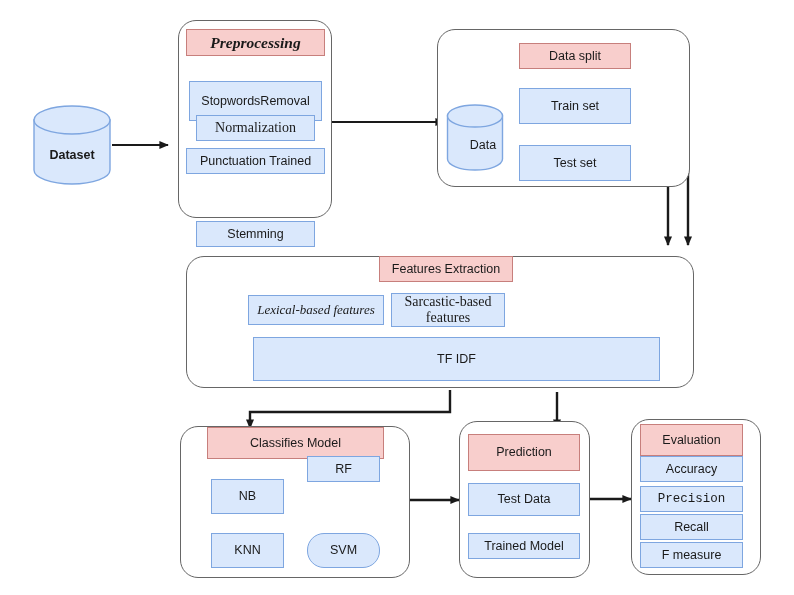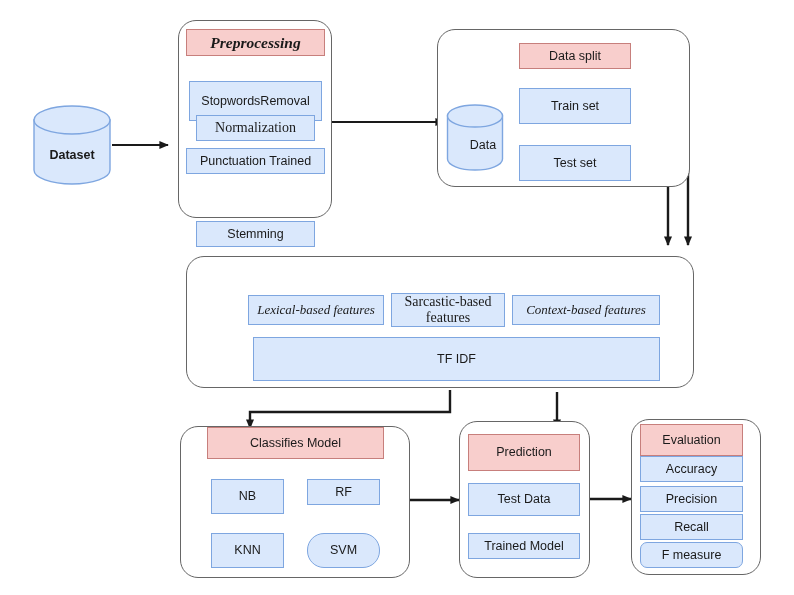--- a/index.html
+++ b/index.html
@@ -143,54 +143,54 @@
     </svg>
     <div class="cyl-label" style="top:34px;">Data</div>
   </div>
 
   <div class="node blue" style="left:519px; top:88px; width:112px; height:36px;">Train set</div>
 
   <div class="node blue" style="left:519px; top:145px; width:112px; height:36px;">Test set</div>
 
   <div class="group-box" style="left:186px; top:256px; width:508px; height:132px;"></div>
 
+  <div class="node pink" style="left:379px; top:256px; width:134px; height:26px;">Features Extraction</div>
 
   <div class="node blue serif-italic" style="left:248px; top:295px; width:136px; height:30px;">Lexical-based features</div>
 
   <div class="node blue serif-plain" style="left:391px; top:293px; width:114px; height:34px;">Sarcastic-based features</div>
 
-  <div class="node blue serif-italic" style="left:512px; top:295px; width:148px; height:30px;">Context-based features</div>
 
   <div class="node blue" style="left:253px; top:337px; width:407px; height:44px;">TF IDF</div>
 
   <div class="group-box" style="left:180px; top:426px; width:230px; height:152px;"></div>
 
   <div class="node pink" style="left:207px; top:427px; width:177px; height:32px;">Classifies  Model</div>
 
   <div class="node blue" style="left:211px; top:479px; width:73px; height:35px;">NB</div>
 
-  <div class="node blue" style="left:307px; top:479px; width:73px; height:22px;">RF</div>
+  <div class="node blue" style="left:307px; top:456px; width:73px; height:22px;">RF</div>
 
   <div class="node blue" style="left:211px; top:533px; width:73px; height:35px;">KNN</div>
 
   <div class="node blue" style="left:307px; top:533px; width:73px; height:35px;border-radius:17px;">SVM</div>
 
   <div class="group-box" style="left:459px; top:421px; width:131px; height:157px;"></div>
 
   <div class="node pink" style="left:468px; top:434px; width:112px; height:37px;">Prediction</div>
 
   <div class="node blue" style="left:468px; top:483px; width:112px; height:33px;">Test Data</div>
 
   <div class="node blue" style="left:468px; top:533px; width:112px; height:16px;">Trained Model</div>
 
   <div class="group-box" style="left:631px; top:419px; width:130px; height:156px;"></div>
 
   <div class="node pink" style="left:640px; top:424px; width:103px; height:32px;">Evaluation</div>
 
   <div class="node blue" style="left:640px; top:456px; width:103px; height:22px;">Accuracy</div>
 
-  <div class="node blue" style="left:640px; top:486px; width:103px; height:22px;">Precision</div>
+  <div class="node blue" style="left:640px; top:486px; width:103px; height:22px;font-family:Liberation Mono, monospace;">Precision</div>
 
   <div class="node blue" style="left:640px; top:514px; width:103px; height:22px;">Recall</div>
 
-  <div class="node blue" style="left:640px; top:542px; width:103px; height:22px;border-radius:7px;">F measure</div>
+  <div class="node blue" style="left:640px; top:542px; width:103px; height:22px;">F measure</div>
 
 </div>
 
 </body></html>

